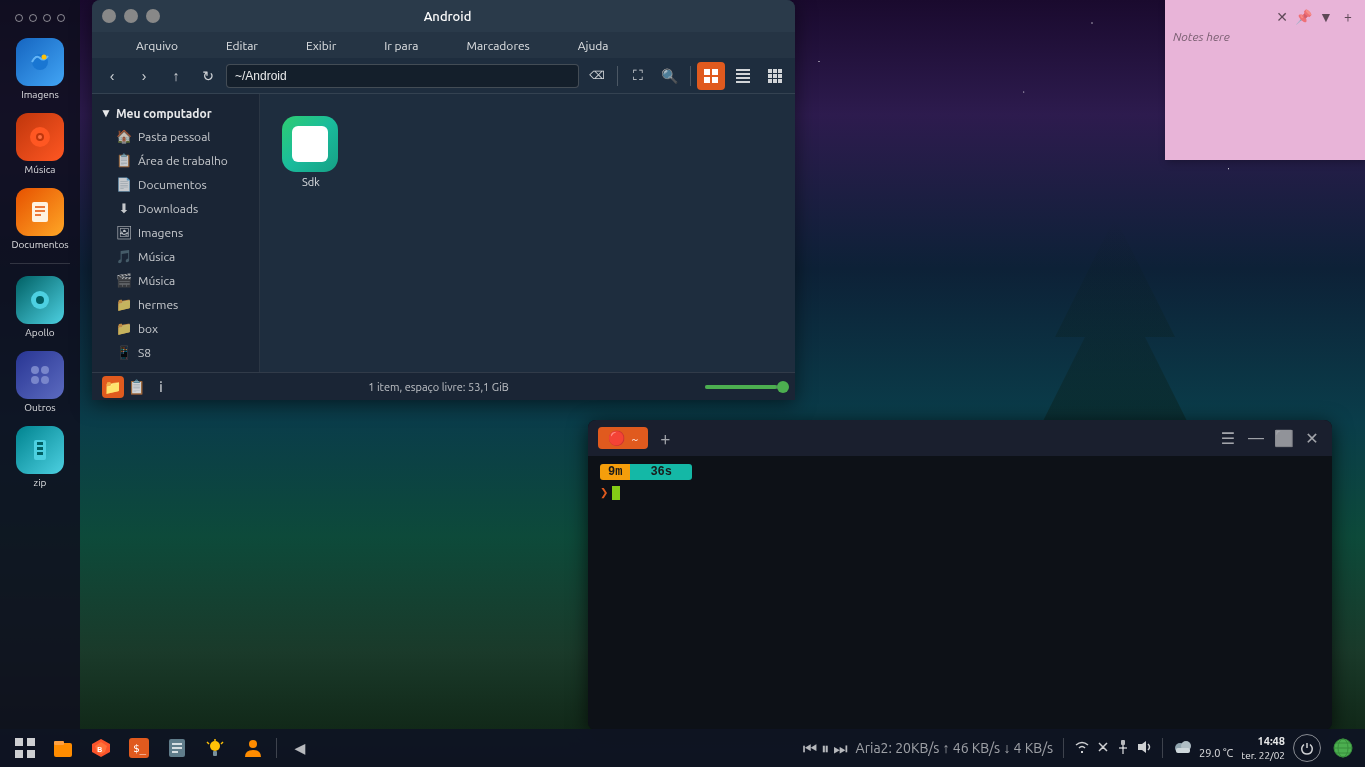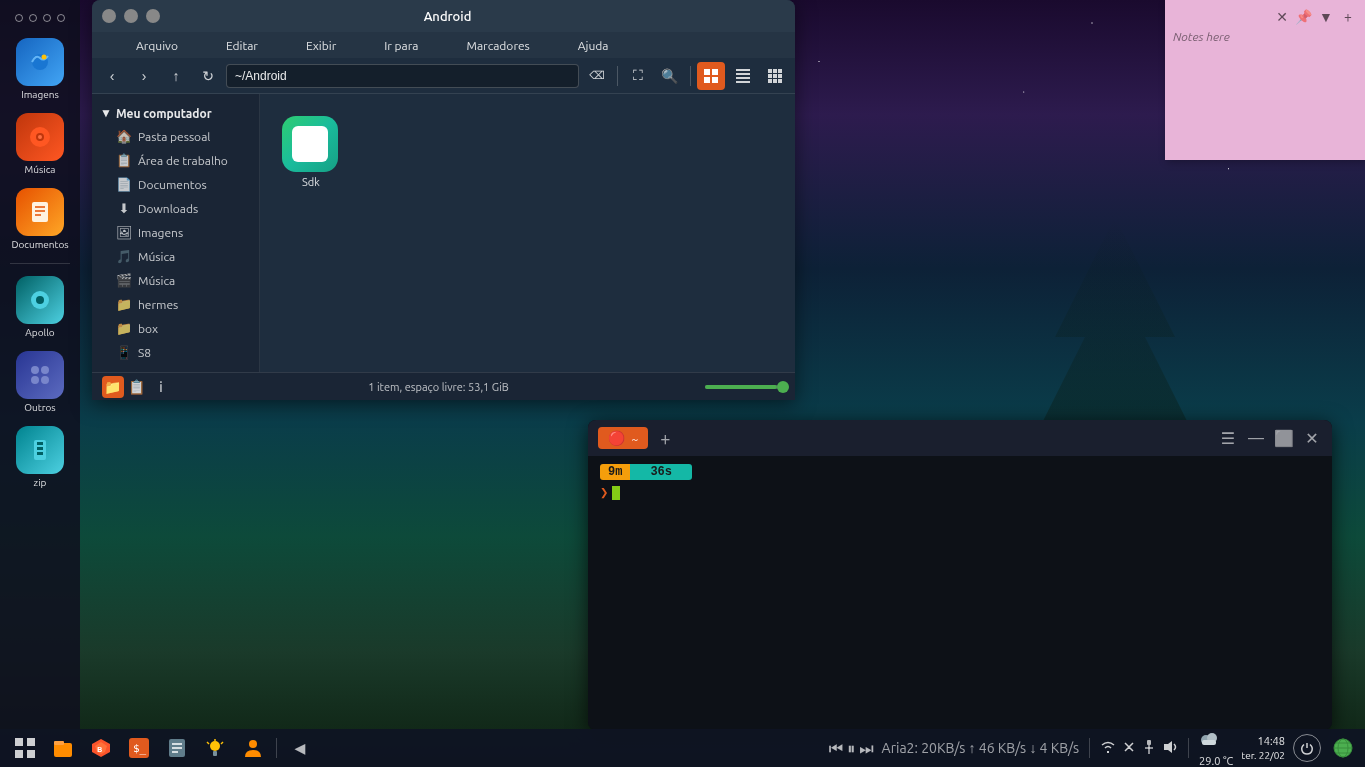--- a/index.html
+++ b/index.html
@@ -568,25 +568,24 @@
 
     .taskbar-right {
       margin-left: auto;
       display: flex;
       align-items: center;
       gap: 8px;
     }
 
     .taskbar-weather {
       display: flex;
-      align-items: flex-start;
+      align-items: flex-end;
       gap: 4px;
       color: rgba(255,255,255,0.85);
       font-size: 11px;
-      flex-direction: column;
     }
 
     .taskbar-clock {
       display: flex;
       flex-direction: column;
       align-items: flex-end;
       color: rgba(255,255,255,0.9);
       font-size: 11px;
       line-height: 1.3;
     }
@@ -1033,21 +1032,21 @@
     <div class="taskbar-weather">
       <svg width="22" height="22" viewBox="0 0 22 22">
         <circle cx="7" cy="11" r="5" fill="#90A4AE"></circle>
         <circle cx="13" cy="9" r="5" fill="#B0BEC5"></circle>
         <rect x="3" y="11" width="14" height="5" rx="2" fill="#CFD8DC"></rect>
       </svg>
       <span>29.0 °C</span>
     </div>
 
     <div class="taskbar-clock">
-      <span style="font-weight:400;">14:48</span>
+      <span style="font-weight:700;">14:48</span>
       <span style="font-size:10px;">ter. 22/02</span>
     </div>
 
     <div class="taskbar-power">
       <svg width="14" height="14" viewBox="0 0 14 14" fill="none" stroke="rgba(255,255,255,0.8)" stroke-width="1.5">
         <path d="M7 2 L7 7"></path>
         <path d="M4 3.5 Q1 6 2 9.5 Q3 13 7 13 Q11 13 12 9.5 Q13 6 10 3.5"></path>
       </svg>
     </div>
 

